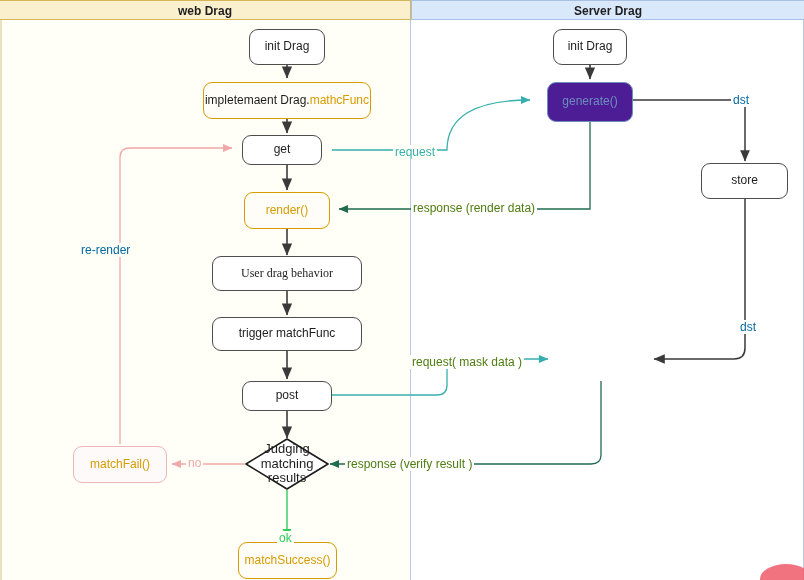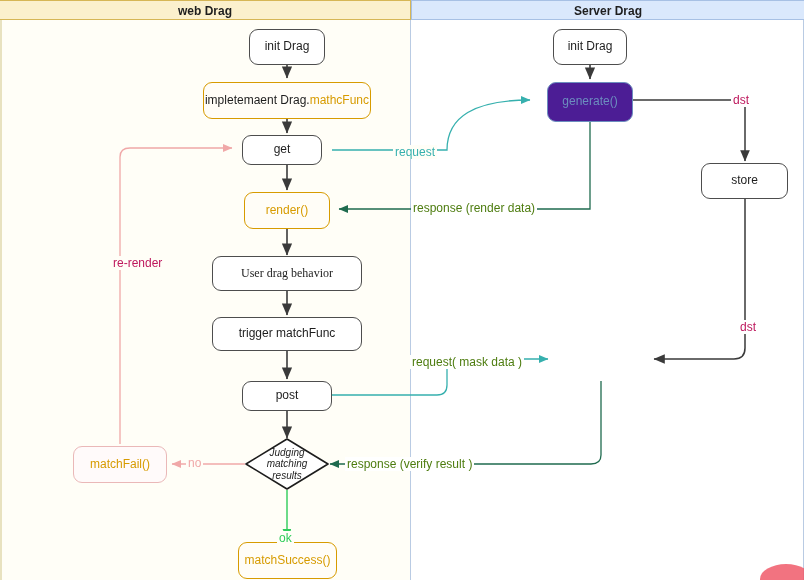--- a/index.html
+++ b/index.html
@@ -81,39 +81,38 @@
   }
   .diamond-wrap svg{ display:block; overflow:visible; }
   .diamond-txt{
     position:absolute;
     left:0; top:0;
     width:100%; height:100%;
     display:flex;
     flex-direction:column;
     align-items:center;
     justify-content:center;
-    font-size:10px;
+    font-size:13px;
     color:#1d1d1d;
     line-height:1.12;
     pointer-events:none;
-    font-style:italic;
   }
   
   .elabel{
     position:absolute;
     font-size:12px;
     white-space:nowrap;
     z-index:7;
     background:#fffef7;
     padding:0 2px;
   }
   .elabel.on-white{ background:#ffffff; }
   .l-teal{ color:#36b0ae; }
   .l-green{ color:#4d7c0f; }
-  .l-dark{ color:#be185d; }
+  .l-dark{ color:#0369a1; }
   .l-pink{ color:#f0a8a8; }
   .l-ok{ color:#2ecc5a; }
   
   #edges{
     position:absolute;
     left:0; top:0;
     width:804px; height:580px;
     z-index:3;
     overflow:visible;
   }
@@ -253,21 +252,21 @@
 
 
   <div class="elabel l-teal" style="left:393px;top:145px;">request</div>
 
   <div class="elabel l-green on-white" style="left:411px;top:201px;">response (render data)</div>
 
   <div class="elabel l-green on-white" style="left:410px;top:355px;">request( mask data )</div>
 
   <div class="elabel l-green on-white" style="left:345px;top:457px;">response (verify result )</div>
 
-  <div class="elabel l-dark" style="left:79px;top:256px;margin-left:32px;">re-render</div>
+  <div class="elabel l-dark" style="left:79px;top:243px;">re-render</div>
 
   <div class="elabel l-pink" style="left:186px;top:456px;">no</div>
 
   <div class="elabel l-ok" style="left:277px;top:531px;">ok</div>
 
   <div class="elabel l-dark on-white" style="left:731px;top:93px;">dst</div>
 
   <div class="elabel l-dark on-white" style="left:738px;top:320px;">dst</div>
 
   <div id="corner-badge"></div>

